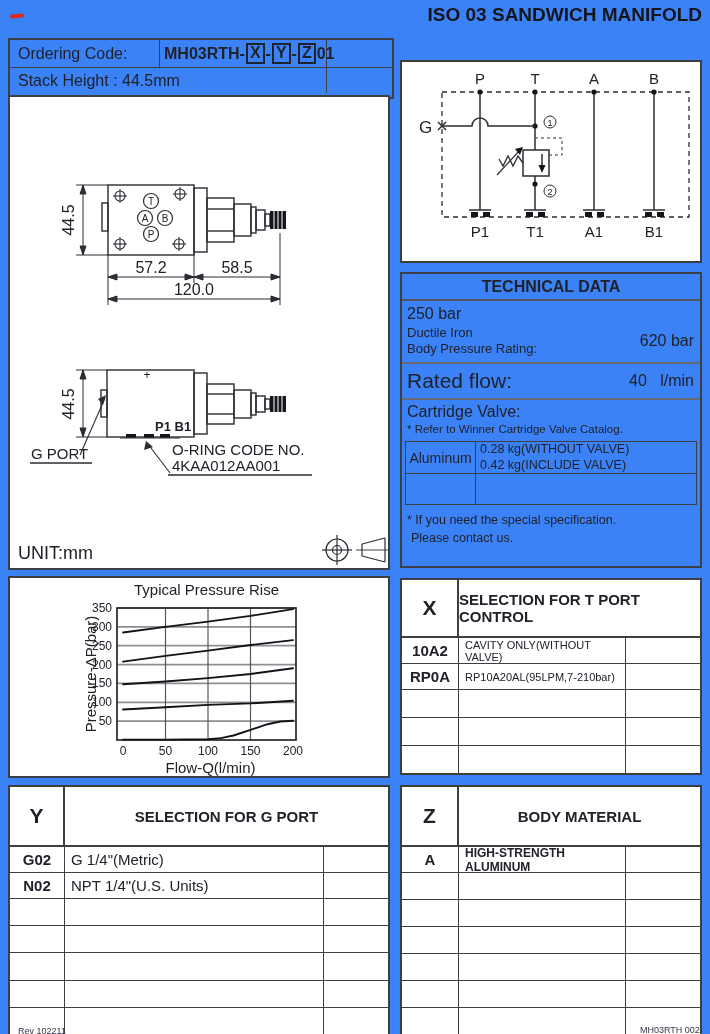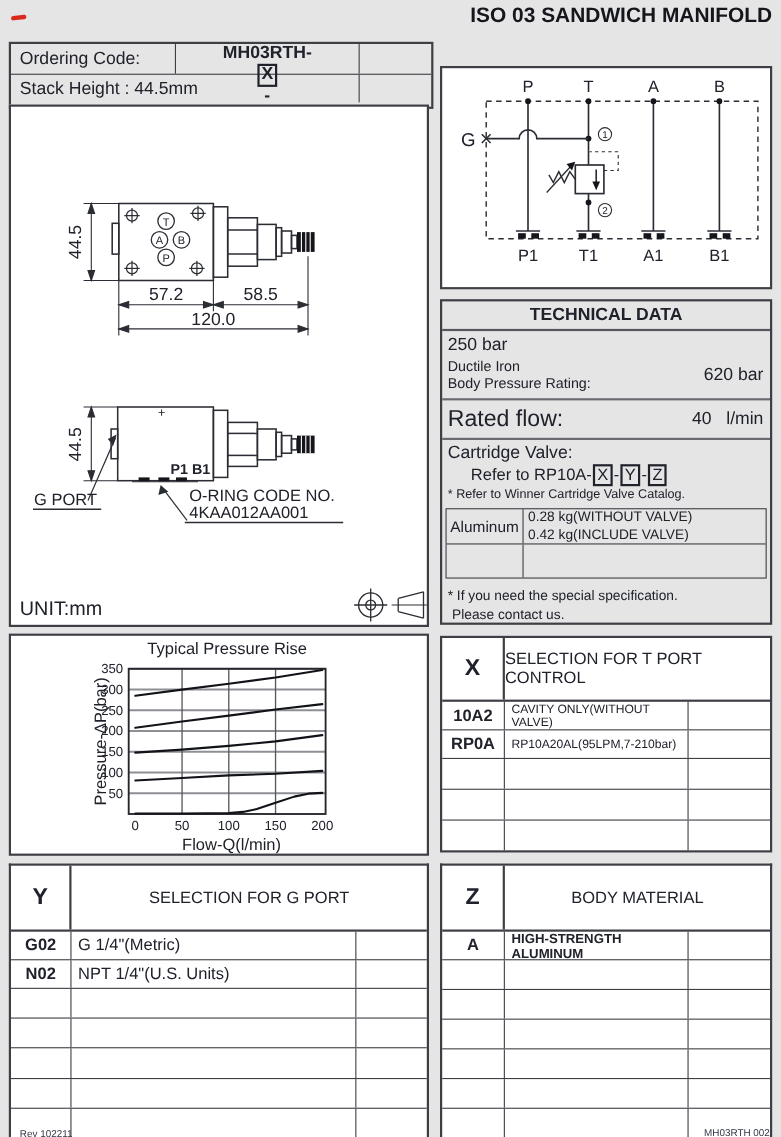--- a/index.html
+++ b/index.html
@@ -1,34 +1,34 @@
 <!DOCTYPE html>
 <html><head>
 <meta charset="utf-8">
 <style>
   html,body{margin:0;padding:0;background:#fff;}
-  .page{position:relative;width:710px;height:1034px;background:#e5e5e5;overflow:hidden;
+  .page{position:relative;width:710px;height:1034px;background:#3b82f6;overflow:hidden;
         font-family:"Liberation Sans",sans-serif;color:#20222b;}
   .panel{position:absolute;box-sizing:border-box;border:2px solid #3d3f45;background:#fff;}
   .doc-title{position:absolute;left:300px;top:4px;width:402px;text-align:right;
              font-size:19px;font-weight:bold;letter-spacing:0px;color:#15161c;}
   .logo-dash{position:absolute;left:10px;top:14px;width:14px;height:4px;background:#d92a1c;
              border-radius:2px;transform:rotate(-6deg);}
   
   .ord{position:absolute;left:8px;top:38px;width:382px;height:57px;border:2px solid #3d3f45;}
   .ord-row{display:flex;box-sizing:border-box;}
   .ord-cell{box-sizing:border-box;display:flex;align-items:center;padding:0 8px;font-size:16px;}
   .bxl{display:inline-block;border:2px solid #20222b;padding:0 2px;margin:0 1px;
        font-weight:bold;line-height:1.05;}
   
   .sel-table{display:flex;flex-direction:column;}
   .th-row{display:flex;border-bottom:2px solid #3d3f45;box-sizing:border-box;}
   .th-code{display:flex;align-items:center;justify-content:center;font-weight:bold;font-size:21px;
            border-right:2px solid #3d3f45;box-sizing:border-box;}
-  .th-title{flex:1;display:flex;align-items:center;justify-content:center;font-weight:normal;font-size:15px;border-radius:11px;}
+  .th-title{flex:1;display:flex;align-items:center;justify-content:center;font-weight:bold;font-size:15px;border-radius:11px;}
   .trow{display:flex;border-bottom:1.6px solid #3d3f45;box-sizing:border-box;}
   .trow:last-child{border-bottom:none;}
   .td-code{display:flex;align-items:center;justify-content:center;font-weight:bold;font-size:15px;
            border-right:1.6px solid #3d3f45;box-sizing:border-box;}
   .td-desc{flex:1;display:flex;align-items:center;padding:0 6px;box-sizing:border-box;}
   .td-end{border-left:1.6px solid #3d3f45;box-sizing:border-box;}
   .filler{flex:1;}
   
   .tech{position:absolute;left:400px;top:272px;width:302px;height:296px;border:2px solid #3d3f45;
         box-sizing:border-box;}
@@ -58,21 +58,21 @@
 
 <div class="page">
 
   <div class="logo-dash"></div>
 
   <div class="doc-title">ISO 03 SANDWICH MANIFOLD</div>
 
   <div class="ord">
     <div class="ord-row" style="height:28px;border-bottom:1.6px solid #3d3f45;">
       <div class="ord-cell" style="width:150px;border-right:1.6px solid #3d3f45;">Ordering Code:</div>
-      <div class="ord-cell" style="width:167px;border-right:1.6px solid #3d3f45;font-weight:bold;padding:0 4px;white-space:nowrap;flex-direction:column;">
+      <div class="ord-cell" style="width:167px;border-right:1.6px solid #3d3f45;font-weight:bold;padding:0 4px;white-space:nowrap;">
           <span>MH03RTH-</span>
           <span class="bxl">X</span>
           <span>-</span>
           <span class="bxl">Y</span>
           <span>-</span>
           <span class="bxl">Z</span>
           <span>01</span>
         </div>
       <div class="ord-cell" style="flex:1;"></div>
     </div>
@@ -300,21 +300,20 @@
     </div>
     <div class="tech-div"></div>
     <div class="tech-row" style="padding-top:4px;">
       <div class="tech-label" style="font-size:21px;">Rated flow:</div>
       <div class="tech-val">
         <span>40</span>&nbsp;&nbsp;&nbsp;<span>l/min</span>
       </div>
     </div>
     <div class="tech-div"></div>
     <div style="font-size:16px;padding:3px 19px 0 5px;">Cartridge Valve:</div>
-    <div style="font-size:15px;padding:1px 5px 0 26px;white-space:nowrap;"><span>Refer to RP10A-</span><span class="bxl" style="font-weight:normal;">X</span><span>-</span><span class="bxl" style="font-weight:normal;">Y</span><span>-</span><span class="bxl" style="font-weight:normal;">Z</span></div>
     <div class="note">* Refer to Winner Cartridge Valve Catalog.</div>
     <div class="wtable">
       <div class="wrow">
         <div class="wmat">Aluminum</div>
         <div class="wvals">
           <span>0.28  kg(WITHOUT VALVE)</span>
           <span>0.42  kg(INCLUDE VALVE)</span>
         </div>
       </div>
       <div class="wrow">

